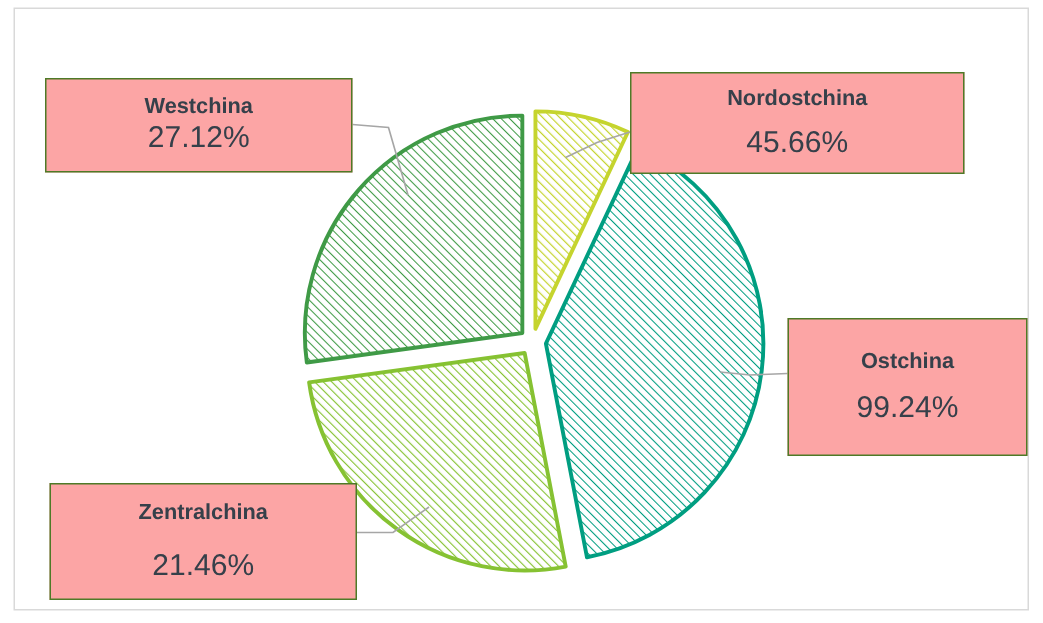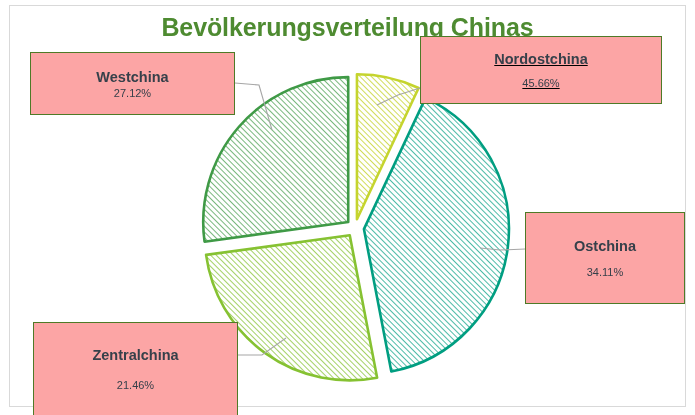--- a/index.html
+++ b/index.html
@@ -61,42 +61,41 @@
     justify-content: center;
     align-items: center;
   }
   .data-label .lbl-name {
     font-size: 14.5px;
     font-weight: bold;
     color: #36404a;
     white-space: nowrap;
   }
   .data-label .lbl-value {
-    font-size: 11px;
+    font-size: 20px;
     font-weight: normal;
     color: #36404a;
     white-space: nowrap;
   }
   #label-west   { left: 30px;  top: 52px;  width: 205px; height: 63px; }
   #label-west .lbl-name  { margin-bottom: 2px; }
-  #label-northeast { left: 420px; top: 36px;  width: 242px; height: 68px; text-decoration: underline; }
+  #label-northeast { left: 420px; top: 48px;  width: 223px; height: 68px; }
   #label-northeast .lbl-name { margin-bottom: 10px; }
   #label-east   { left: 525px; top: 212px; width: 160px; height: 92px; }
   #label-east .lbl-name  { margin-bottom: 12px; }
-  #label-central{ left: 33px;  top: 322px; width: 205px; height: 94px; }
+  #label-central{ left: 33px;  top: 322px; width: 205px; height: 78px; }
   #label-central .lbl-name { margin-bottom: 16px; }
 </style>
 </head>
 <body>
 
 <div id="chart-root">
 
   <div id="outer-frame"></div>
 
-  <div id="chart-title">Bevölkerungsverteilung Chinas</div>
 
   <svg id="pie-svg" width="695" height="415">
     <defs>
       <pattern id="hatch-northeast" patternUnits="userSpaceOnUse" width="4" height="4" patternTransform="rotate(-45)">
         <rect width="4" height="4" fill="#ffffff"></rect>
         <line x1="0" y1="0" x2="0" y2="4" stroke="#c5d42e" stroke-width="1.6"></line>
       </pattern>
       <pattern id="hatch-east" patternUnits="userSpaceOnUse" width="4" height="4" patternTransform="rotate(-45)">
         <rect width="4" height="4" fill="#ffffff"></rect>
         <line x1="0" y1="0" x2="0" y2="4" stroke="#009e81" stroke-width="1.4"></line>
@@ -131,21 +130,21 @@
     <span class="lbl-value">27.12%</span>
   </div>
 
   <div class="data-label" id="label-northeast">
     <span class="lbl-name">Nordostchina</span>
     <span class="lbl-value">45.66%</span>
   </div>
 
   <div class="data-label" id="label-east">
     <span class="lbl-name">Ostchina</span>
-    <span class="lbl-value">34.11%</span>
+    <span class="lbl-value">99.24%</span>
   </div>
 
   <div class="data-label" id="label-central">
     <span class="lbl-name">Zentralchina</span>
     <span class="lbl-value">21.46%</span>
   </div>
 
 </div>
 
 </body></html>

